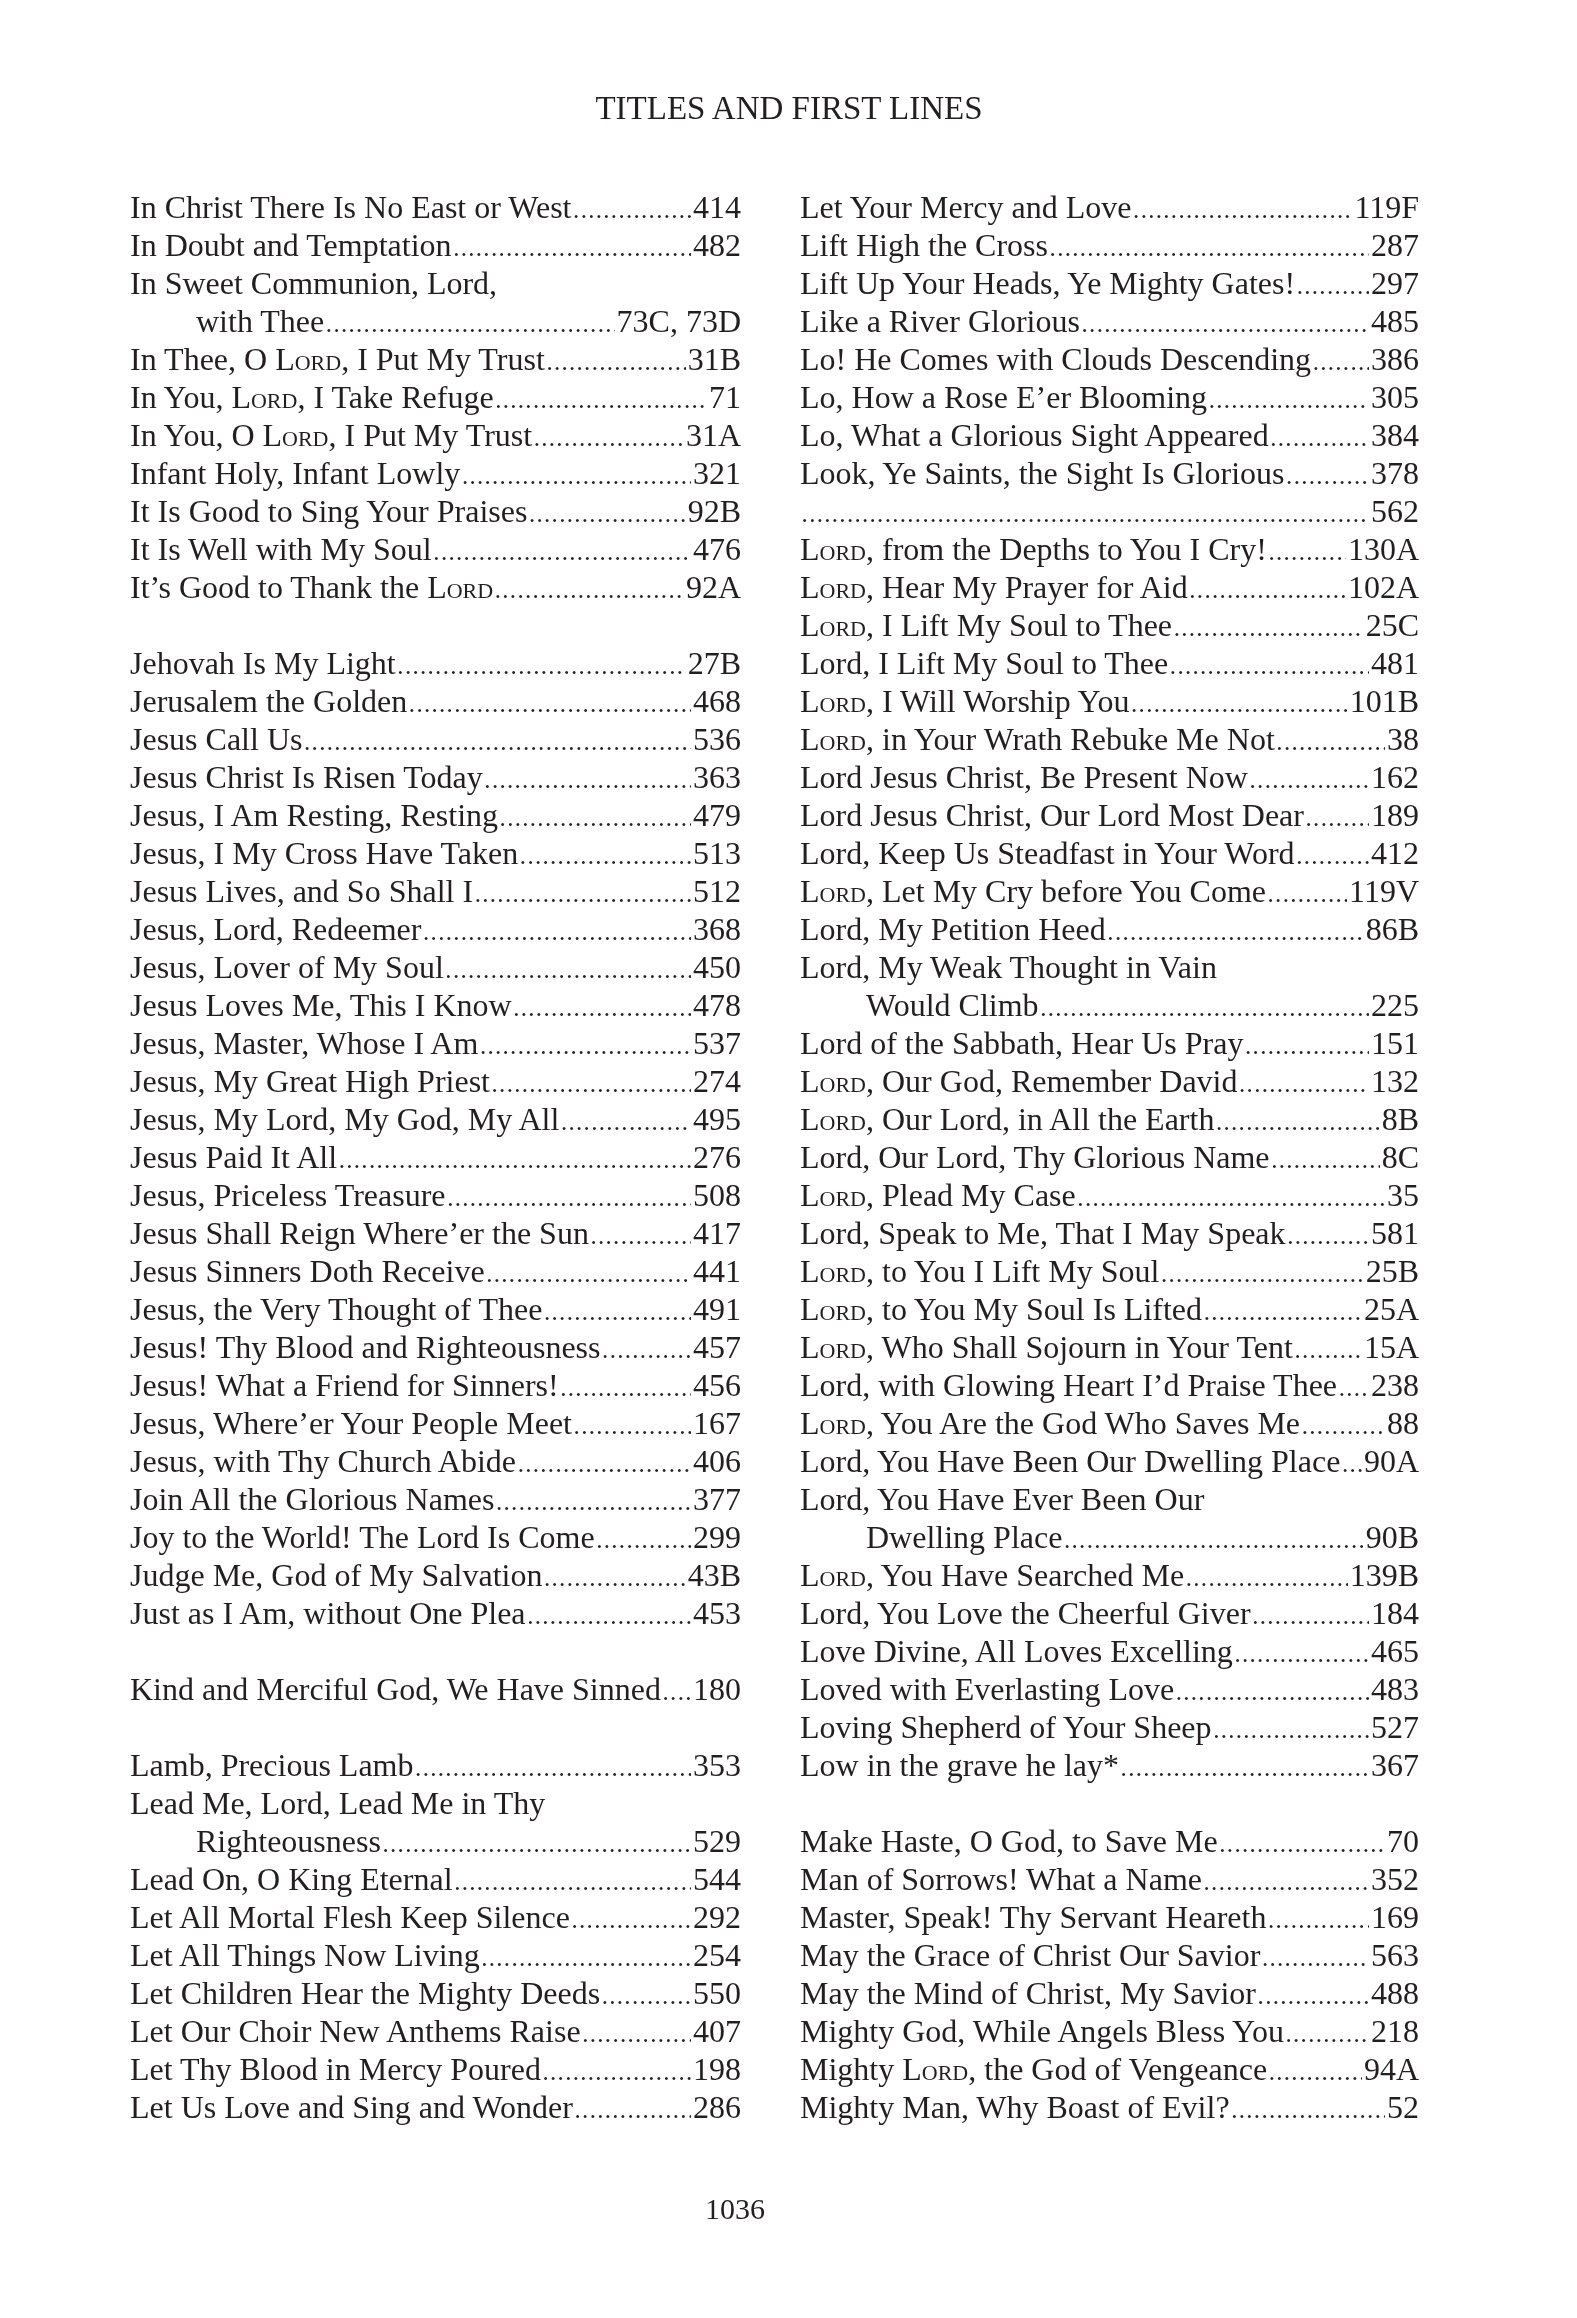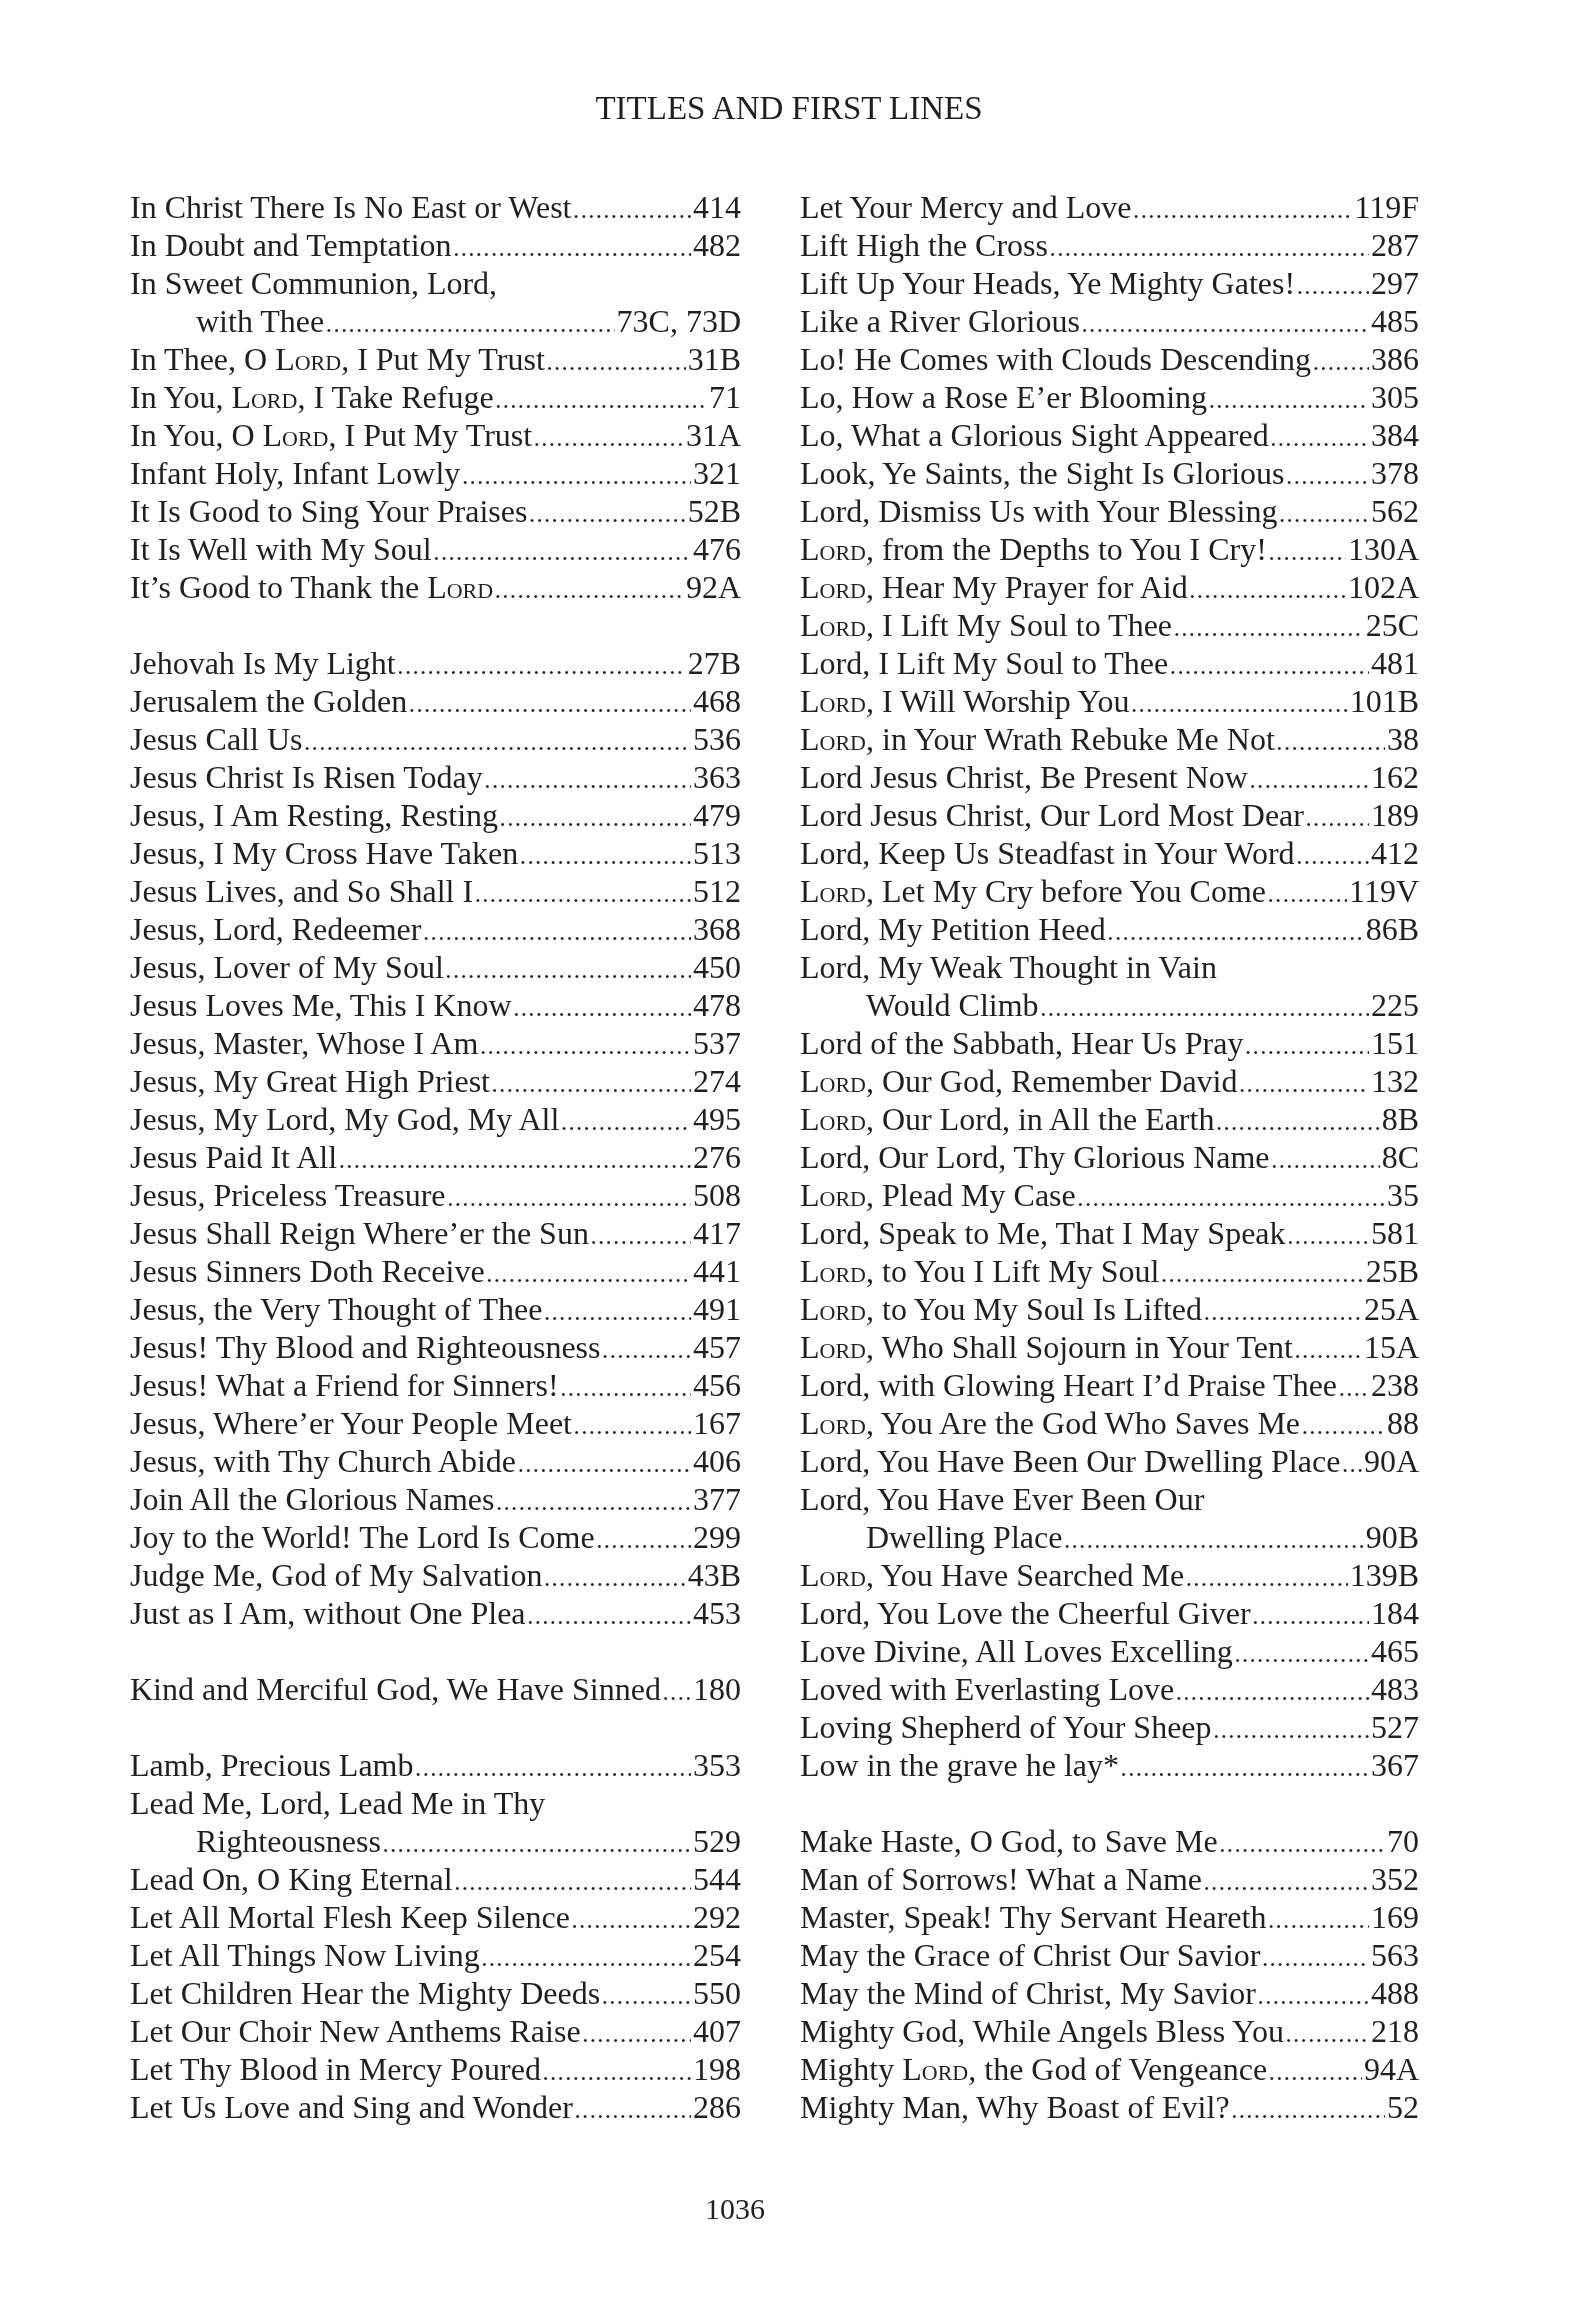--- a/index.html
+++ b/index.html
@@ -111,21 +111,21 @@
       <span class="num">31A</span>
     </div>
     <div class="entry">
       <span class="title">Infant Holy, Infant Lowly</span>
       <span class="leader"></span>
       <span class="num">321</span>
     </div>
     <div class="entry">
       <span class="title">It Is Good to Sing Your Praises</span>
       <span class="leader"></span>
-      <span class="num">52B</span>
+      <span class="num">92B</span>
     </div>
     <div class="entry">
       <span class="title">It Is Well with My Soul</span>
       <span class="leader"></span>
       <span class="num">476</span>
     </div>
     <div class="entry">
       <span class="title">It’s Good to Thank the <span class="sc">Lord</span></span>
       <span class="leader"></span>
       <span class="num">92A</span>
@@ -352,21 +352,20 @@
       <span class="title">Lo, What a Glorious Sight Appeared</span>
       <span class="leader"></span>
       <span class="num">384</span>
     </div>
     <div class="entry">
       <span class="title">Look, Ye Saints, the Sight Is Glorious</span>
       <span class="leader"></span>
       <span class="num">378</span>
     </div>
     <div class="entry">
-      <span class="title">Lord, Dismiss Us with Your Blessing</span>
       <span class="leader"></span>
       <span class="num">562</span>
     </div>
     <div class="entry">
       <span class="title"><span class="sc">Lord</span>, from the Depths to You I Cry!</span>
       <span class="leader"></span>
       <span class="num">130A</span>
     </div>
     <div class="entry">
       <span class="title"><span class="sc">Lord</span>, Hear My Prayer for Aid</span>

